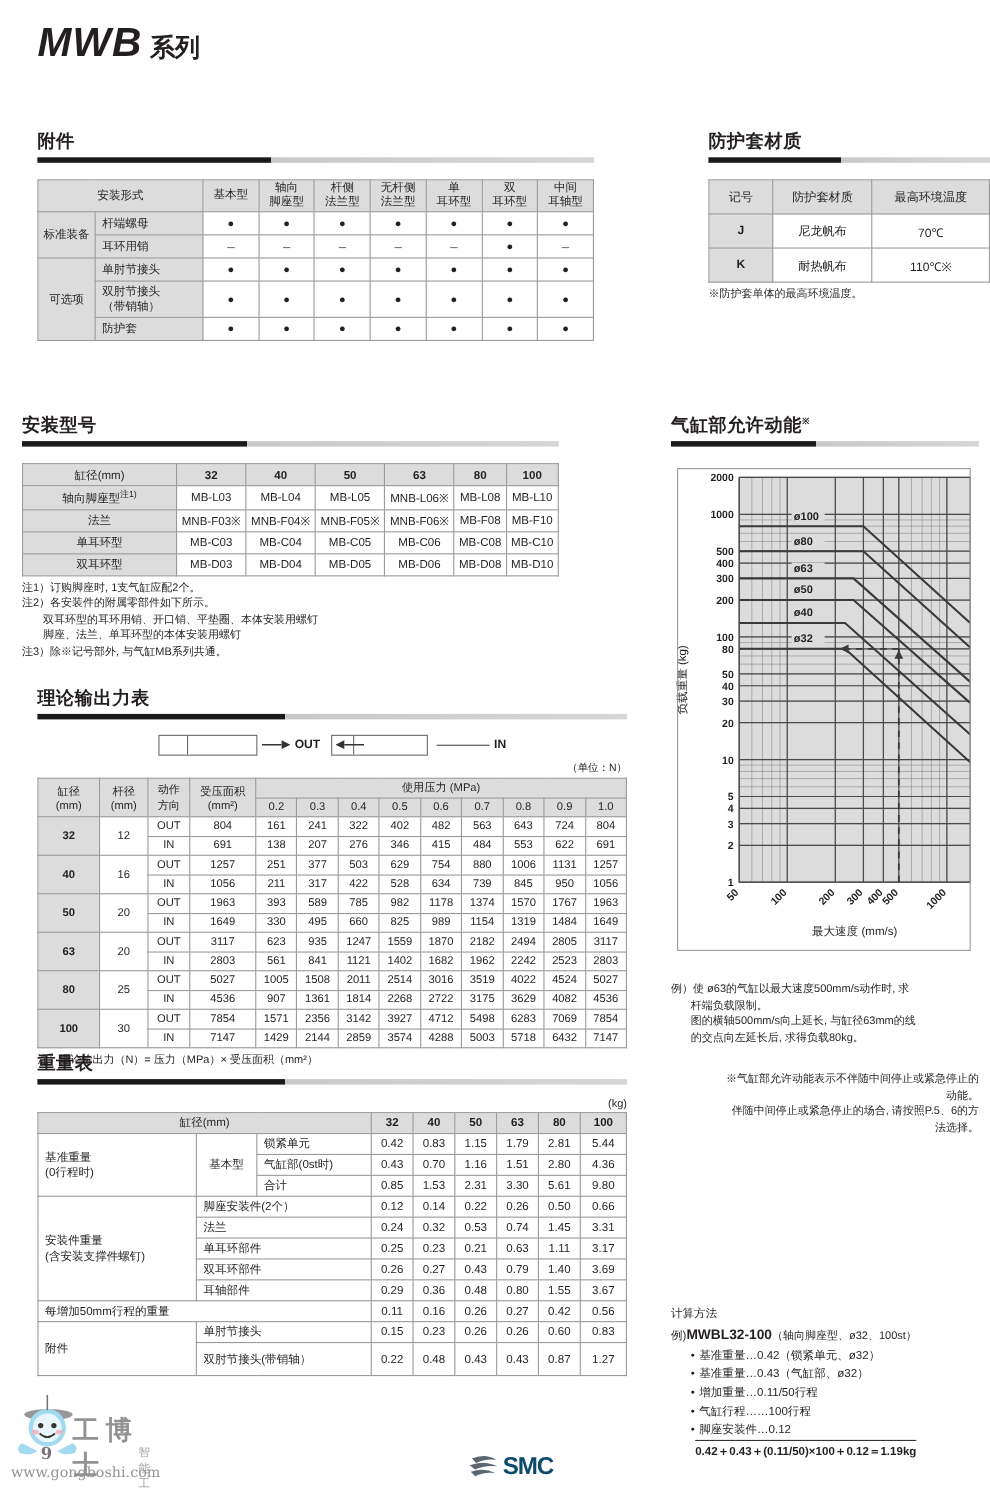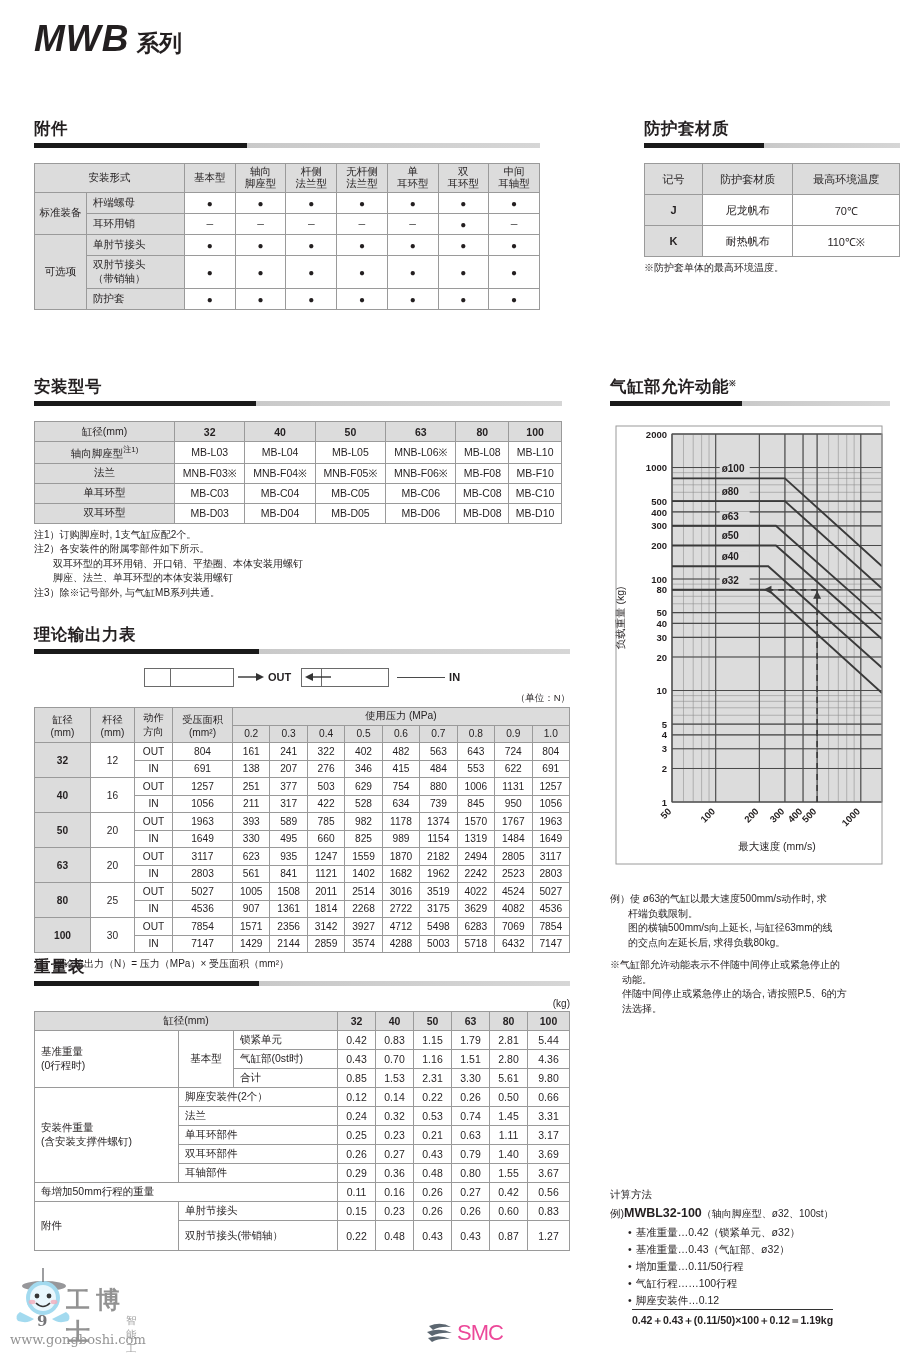--- a/index.html
+++ b/index.html
@@ -79,21 +79,21 @@
   .calc .ttl { font-weight:normal; }
   .calc .eg { font-weight:bold; font-size:12.5px; }
   .calc .eg small { font-weight:normal; font-size:10px; }
   .calc ul { list-style:none; margin:1px 0 0 0; padding-left:18px; }
   .calc li::before { content:"\2022"; margin-right:4px; }
   .calc .sum { margin-left:22px; border-top:1px solid #333; padding-top:2px;
                display:inline-block; font-weight:bold; font-size:10.5px; }
 
   
   .smc { position:absolute; left:425px; top:1320px; display:flex; align-items:center; gap:2px; }
-  .smc-txt { font-size:22px; font-weight:normal; color:#ec4899; letter-spacing:-1px; }
+  .smc-txt { font-size:22px; font-weight:bold; color:#0c4a6e; letter-spacing:-1px; }
   .wm { position:absolute; left:10px; top:1268px; opacity:0.95; }
   .wm-brand { font-size:24px; font-weight:bold; color:#8d8d8d; letter-spacing:6px;
               font-family:"DejaVu Serif", serif; }
   .wm-sub { font-size:10.5px; color:#9a9a9a; letter-spacing:1px; margin-left:58px; }
   .wm-url { font-size:13px; color:#8d8d8d; font-family:"DejaVu Serif", serif; }
 </style>
 </head>
 <body>
 
 <div class="page">
@@ -196,21 +196,21 @@
           <tr>
             <td class="lbl-c bold">K</td>
             <td class="white">耐热帆布</td>
             <td class="white">110℃※</td>
           </tr>
         </tbody>
     </table>
     <div class="note">※防护套单体的最高环境温度。</div>
   </div>
 
-  <div class="sec" style="left:34px; top:376px; width:528px;">
+  <div class="sec" style="left:20px; top:376px; width:488px;">
     <div class="sec-h">安装型号</div>
     <div class="sec-rule"></div>
     <table id="mnt-tbl" style="margin-top:15px;">
       <tbody>
           <tr>
         <td class="hd" style="width:140px;">缸径(mm)</td>
         <td class="hd-b">32</td>
         <td class="hd-b">40</td>
         <td class="hd-b">50</td>
         <td class="hd-b">63</td>
@@ -755,21 +755,21 @@
           <text x="167" y="430" font-size="10.5" font-family="'Liberation Sans',sans-serif" fill="#231f20" text-anchor="middle">最大速度 (mm/s)</text>
           <rect x="6" y="6" width="266" height="438" fill="none" stroke="#9a9a9a" stroke-width="1"></rect>
         </svg>
     </div>
     <div class="note" id="chart-example" style="margin-top:8px;">
         <span style="display: block;">例）使 ø63的气缸以最大速度500mm/s动作时, 求</span>
         <span style="display: block; padding-left: 18px;">杆端负载限制。</span>
         <span style="display: block; padding-left: 18px;">图的横轴500mm/s向上延长, 与缸径63mm的线</span>
         <span style="display: block; padding-left: 18px;">的交点向左延长后, 求得负载80kg。</span>
       </div>
-    <div class="note" id="chart-footnote" style="margin-top:8px;">
+    <div class="note" id="chart-footnote" style="margin-top:24px;text-align:right;">
         <span style="display: block;">※气缸部允许动能表示不伴随中间停止或紧急停止的</span>
         <span style="display: block; padding-left: 12px;">动能。</span>
         <span style="display: block; padding-left: 12px;">伴随中间停止或紧急停止的场合, 请按照P.5、6的方</span>
         <span style="display: block; padding-left: 12px;">法选择。</span>
       </div>
   </div>
 
   <div class="sec" style="left:610px; top:1186px; width:280px;">
     <div class="calc">
       <div class="ttl">计算方法</div>

